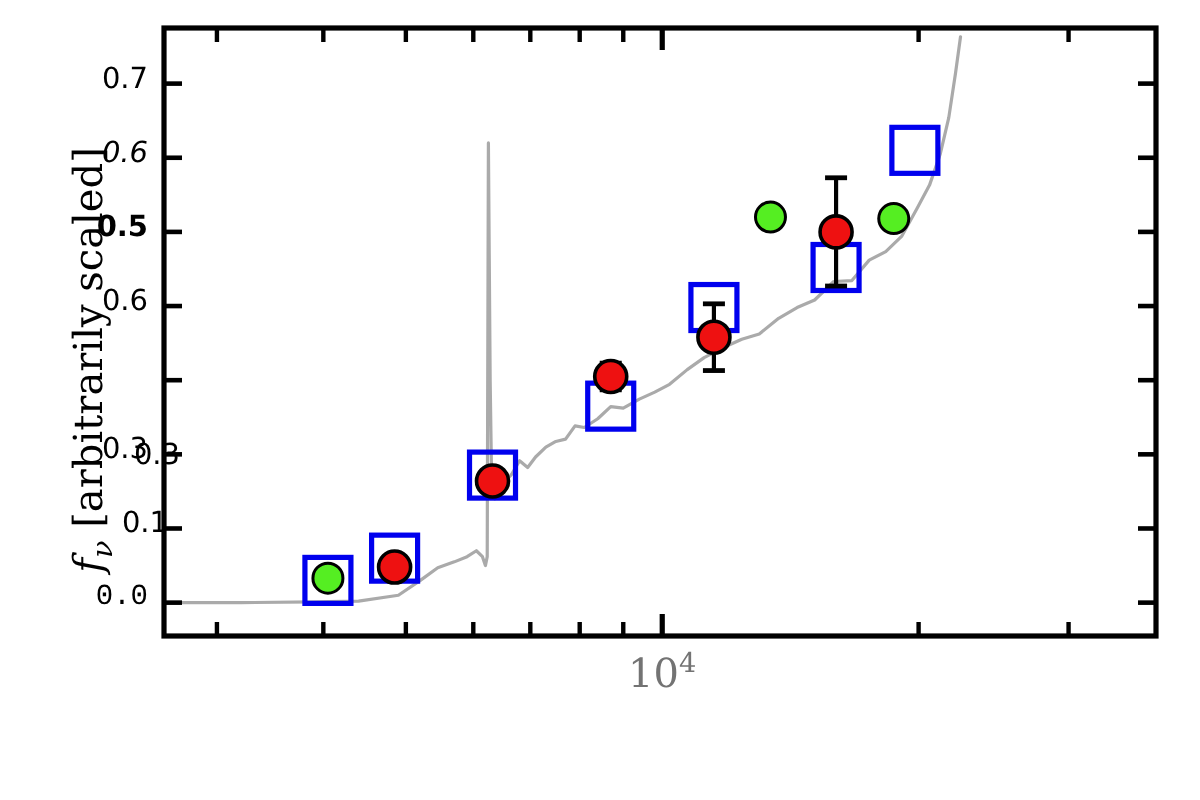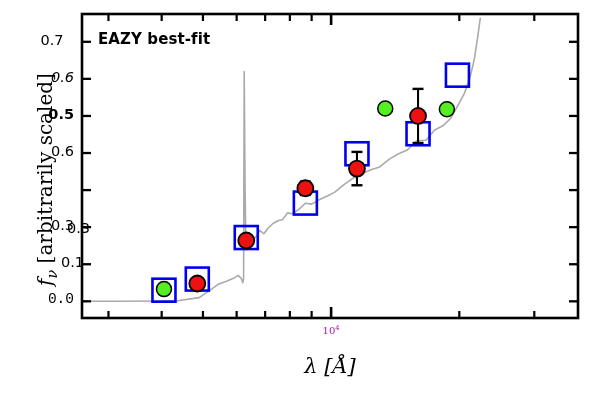--- a/index.html
+++ b/index.html
@@ -22,21 +22,21 @@
   }
   #legend{
     left:98px; top:30px;
     font-size:15px; font-weight:bold; letter-spacing:0.1px;
   }
   .ytick{
     position:absolute; right:0; width:44px; text-align:right;
     font-size:14.5px; color:#000;
   }
   .xtick{
-    position:absolute; text-align:center; font-size:10px; color:#a21caf;
+    position:absolute; text-align:center; font-size:20px; color:#737373;
   }
   .ital{font-style:italic;}
   sup{font-size:0.68em;vertical-align:super;}
 </style>
 </head>
 <body>
 
 <div id="fig">
 
   <svg id="plot" viewBox="0 0 600 400" xmlns="http://www.w3.org/2000/svg">
@@ -122,25 +122,23 @@
   </svg>
 
   <div id="yticks">
       <div class="ytick" style="left: 30px; top: 291.317px; font-family: Liberation Mono, monospace;">0.0</div>
       <div class="ytick" style="left: 40px; top: 254.244px;">0.1</div>
       <div class="ytick" style="left: 30px; top: 217.171px;">0.3</div>
       <div class="ytick" style="left: 46px; top: 180.098px; margin-top: 40px;">0.3</div>
       <div class="ytick" style="left: 30px; top: 143.024px;">0.6</div>
       <div class="ytick" style="left: 30px; top: 105.951px; font-weight: bold;">0.5</div>
       <div class="ytick" style="left: 30px; top: 68.878px; font-style: italic;">0.6</div>
-      <div class="ytick" style="left: 30px; top: 31.8049px; text-align: center;">0.7</div>
+      <div class="ytick" style="left: 30px; top: 31.8049px;">0.7</div>
     </div>
   <div id="xticks">
       <div class="xtick" aria-label="10⁴" style="left: 301.116px; top: 324px; width: 60px; font-family: &quot;DejaVu Serif&quot;, &quot;Liberation Serif&quot;, serif;">10<sup>4</sup></div>
     </div>
 
-  <div class="lbl" id="legend">EAZY best-fit</div>
 
   <div class="lbl" id="ylabel"><span class="ital">f</span><span class="ital" style="font-size:0.72em;vertical-align:sub">ν</span><span>&nbsp;</span><span>[arbitrarily scaled]</span></div>
 
-  <div class="lbl" id="xlabel"><span class="ital">λ</span><span>&nbsp;</span><span class="ital">[Å]</span></div>
 
 </div>
 
 </body></html>

